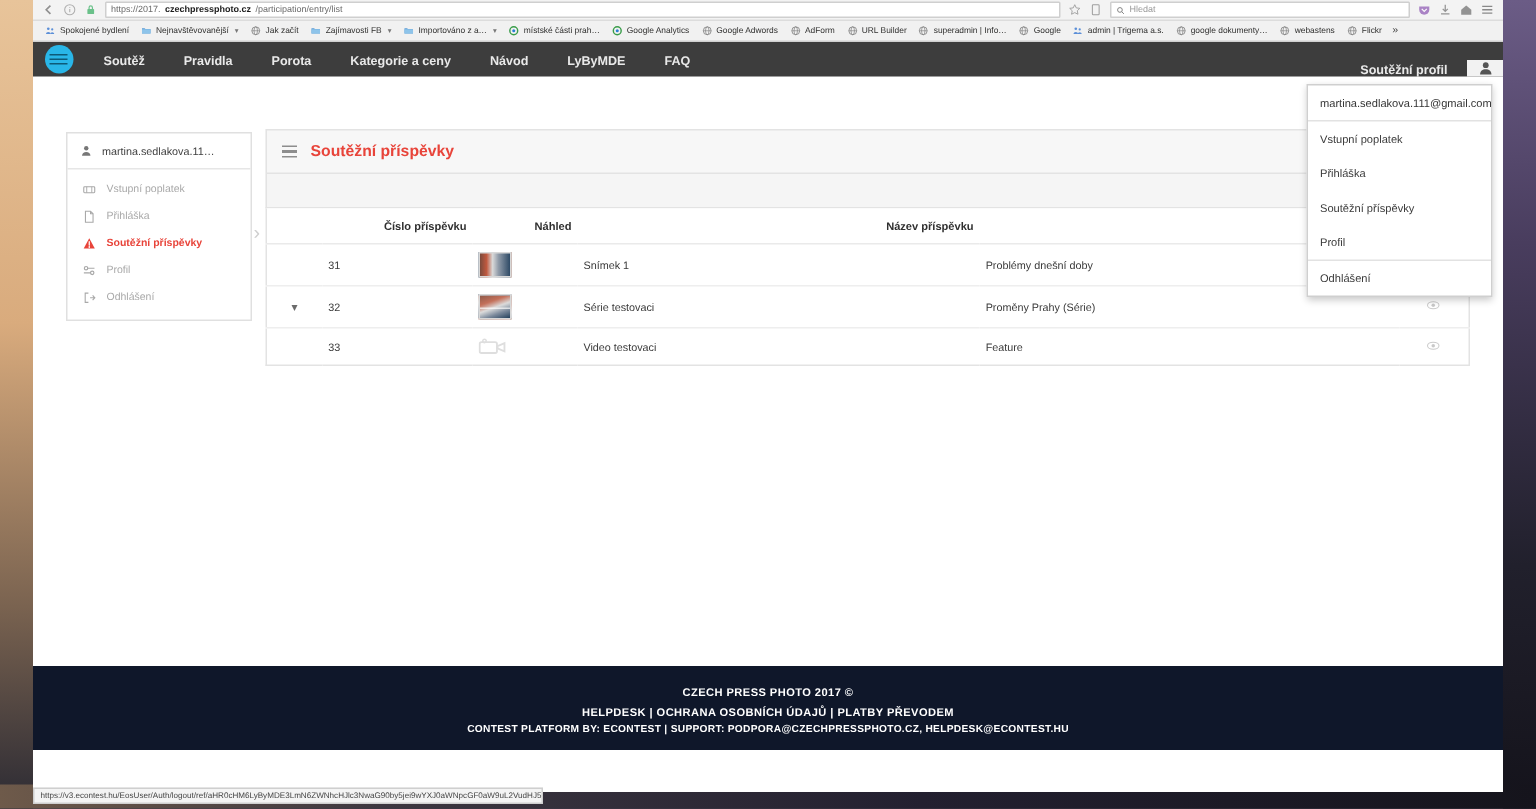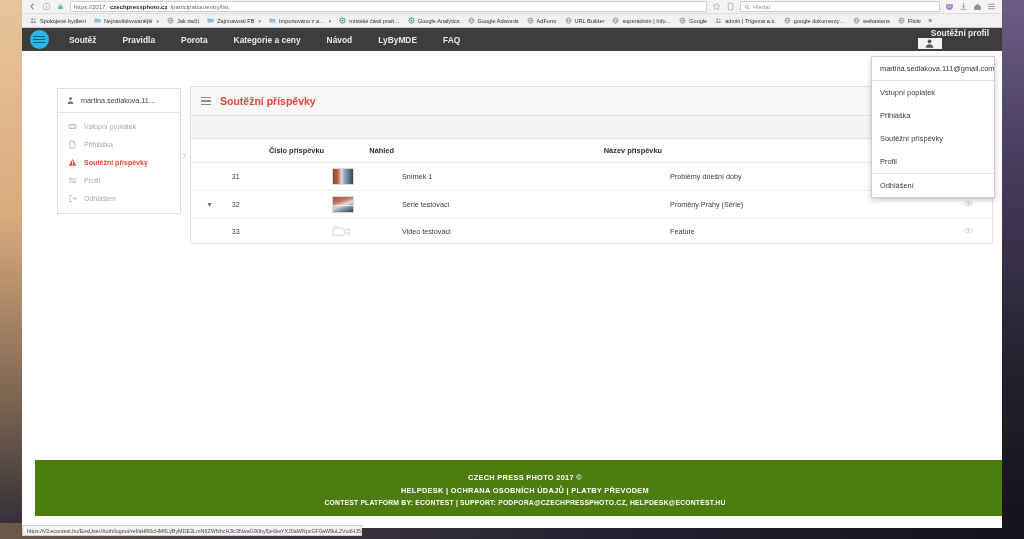--- a/index.html
+++ b/index.html
@@ -92,21 +92,21 @@
     flex-direction: column; line-height: 1;
   }
   .brand .disc i {
     display: block; width: 12px; height: 1.4px; background: #0d5a78; margin: 0.7px 0;
   }
   .nav-items { display: flex; align-items: stretch; }
   .nav-link {
     display: flex; align-items: center; padding: 0 13px;
     color: #e9e9e9; font-size: 8.4px; font-weight: bold; white-space: nowrap;
   }
-  .nav-right { margin-left: auto; display: flex; align-items: flex-start; flex-direction: column; }
+  .nav-right { margin-left: auto; display: flex; align-items: flex-end; }
   .nav-right .nav-link { font-weight: bold; }
   .user-btn {
     width: 24px; background: #f2f2f2; display: flex;
     align-items: center; justify-content: center;
   }
   .user-btn svg { width: 11px; height: 11px; }
 
   
   .dropdown {
     position: absolute; right: 7px; top: 28px; width: 124px;
@@ -119,21 +119,20 @@
   }
   .dd-item {
     font-size: 7.4px; color: #3a3a3a; padding: 7px 8px; white-space: nowrap;
   }
   .dd-item.sep { border-top: 1px solid #e2e2e2; }
 
   
   .page {
     position: absolute; left: 0; top: 28px; width: 980px; height: 460px;
     background: #fff;
-    margin-left: 13px;
   }
 
   
   .sidebar {
     position: absolute; left: 22px; top: 32px; width: 124px;
     background: #fff; border: 1px solid #e0e0e0;
   }
   .sb-head {
     display: flex; align-items: center; gap: 6px;
     padding: 7px 8px; border-bottom: 1px solid #e6e6e6;
@@ -205,22 +204,22 @@
   .thumb.a { background: linear-gradient(90deg,#7b4a3c 0%,#c0593f 22%,#d9d9d9 42%,#8f9aa8 62%,#2e4a66 100%); }
   .thumb.b { background: linear-gradient(160deg,#8d5a49 0%,#c4705a 30%,#dcdcdc 52%,#7c8a9c 74%,#24405c 100%); }
   .thumb.b::after{
     content:""; position:absolute; left:0; top:50%; width:100%; height:1px; background:#ffffffaa;
   }
   .thumb-video { width: 22px; height: 14px; display: flex; align-items: center; opacity: .32; }
   .thumb-video svg { width: 20px; height: 13px; }
 
   
   .footer {
-    position: absolute; left: 0; bottom: 0; width: 980px; height: 56px;
-    background: #4d7c0f; color: #ffffff;
+    position: absolute; left: 0; bottom: 16px; width: 980px; height: 56px;
+    background: #0f172a; color: #ffffff;
     display: flex; flex-direction: column; align-items: center;
     justify-content: center; gap: 4px; padding-top: 2px;
   }
   .footer .f1 { font-size: 7.4px; font-weight: bold; letter-spacing: .3px; }
   .footer .f2 { font-size: 7.4px; font-weight: bold; letter-spacing: .3px; }
   .footer .f3 { font-size: 6.8px; font-weight: bold; letter-spacing: .2px; }
 
   
   .statusbar {
     position: absolute; left: 22px; bottom: 3px; height: 11px;

